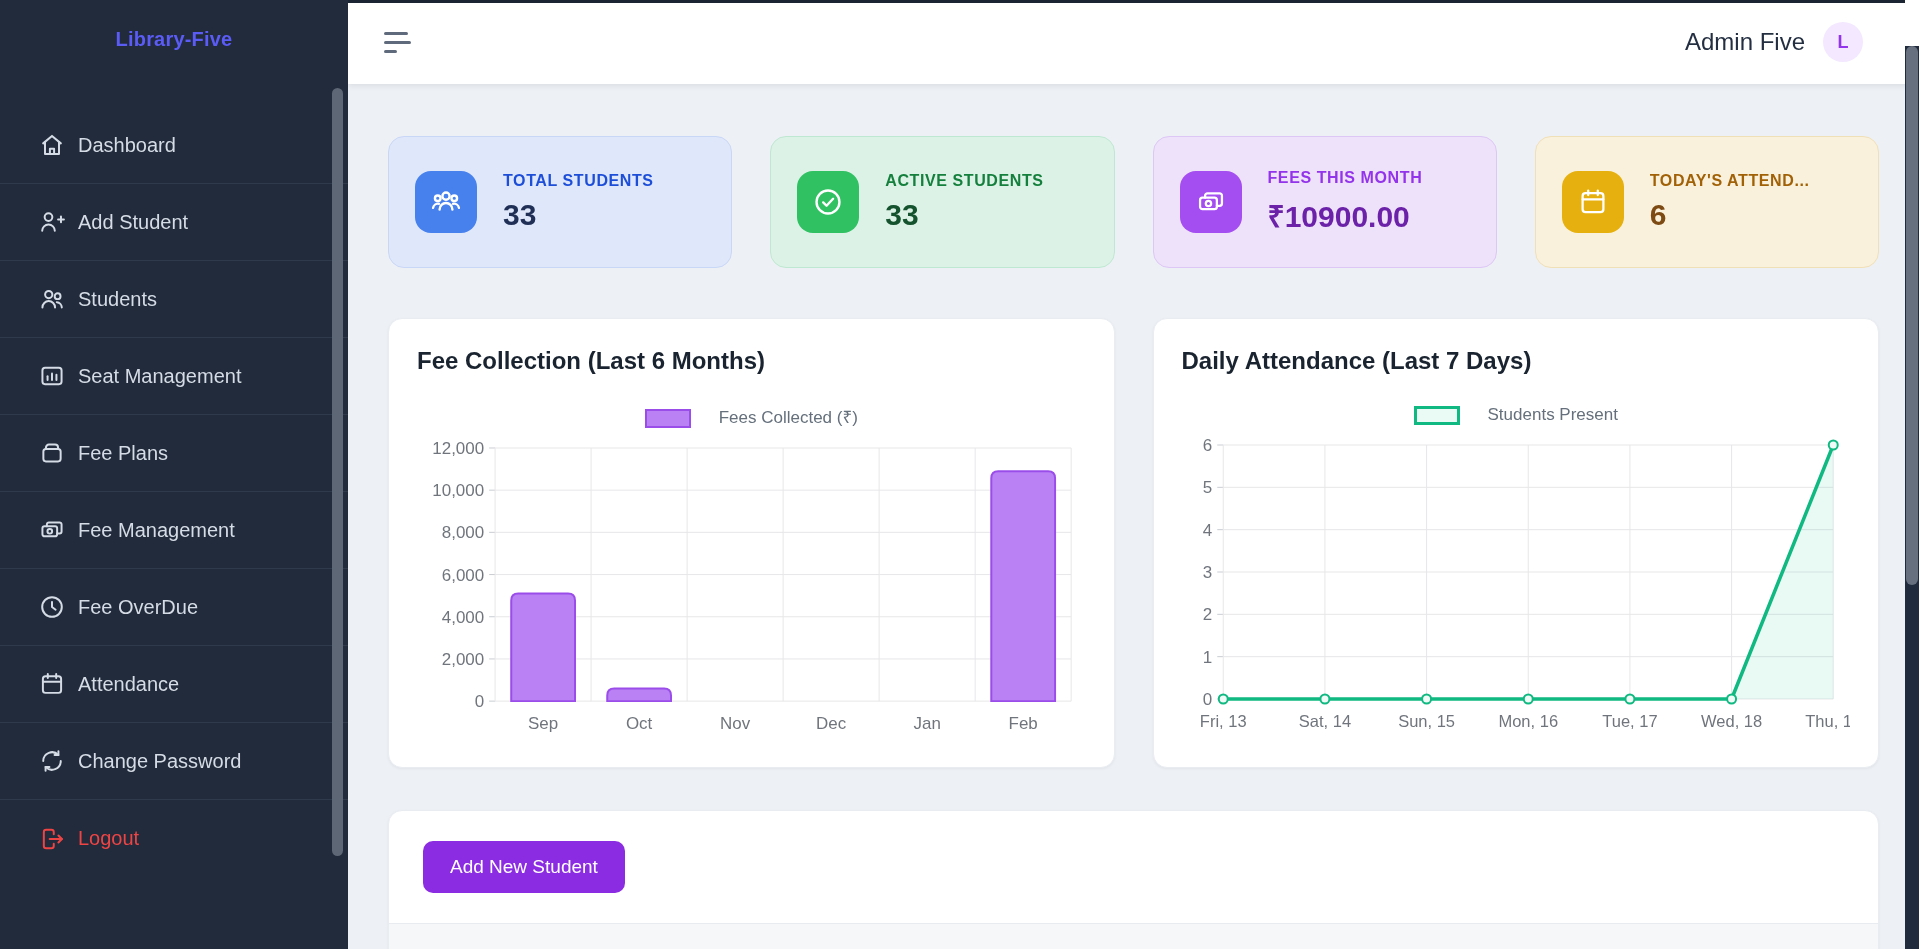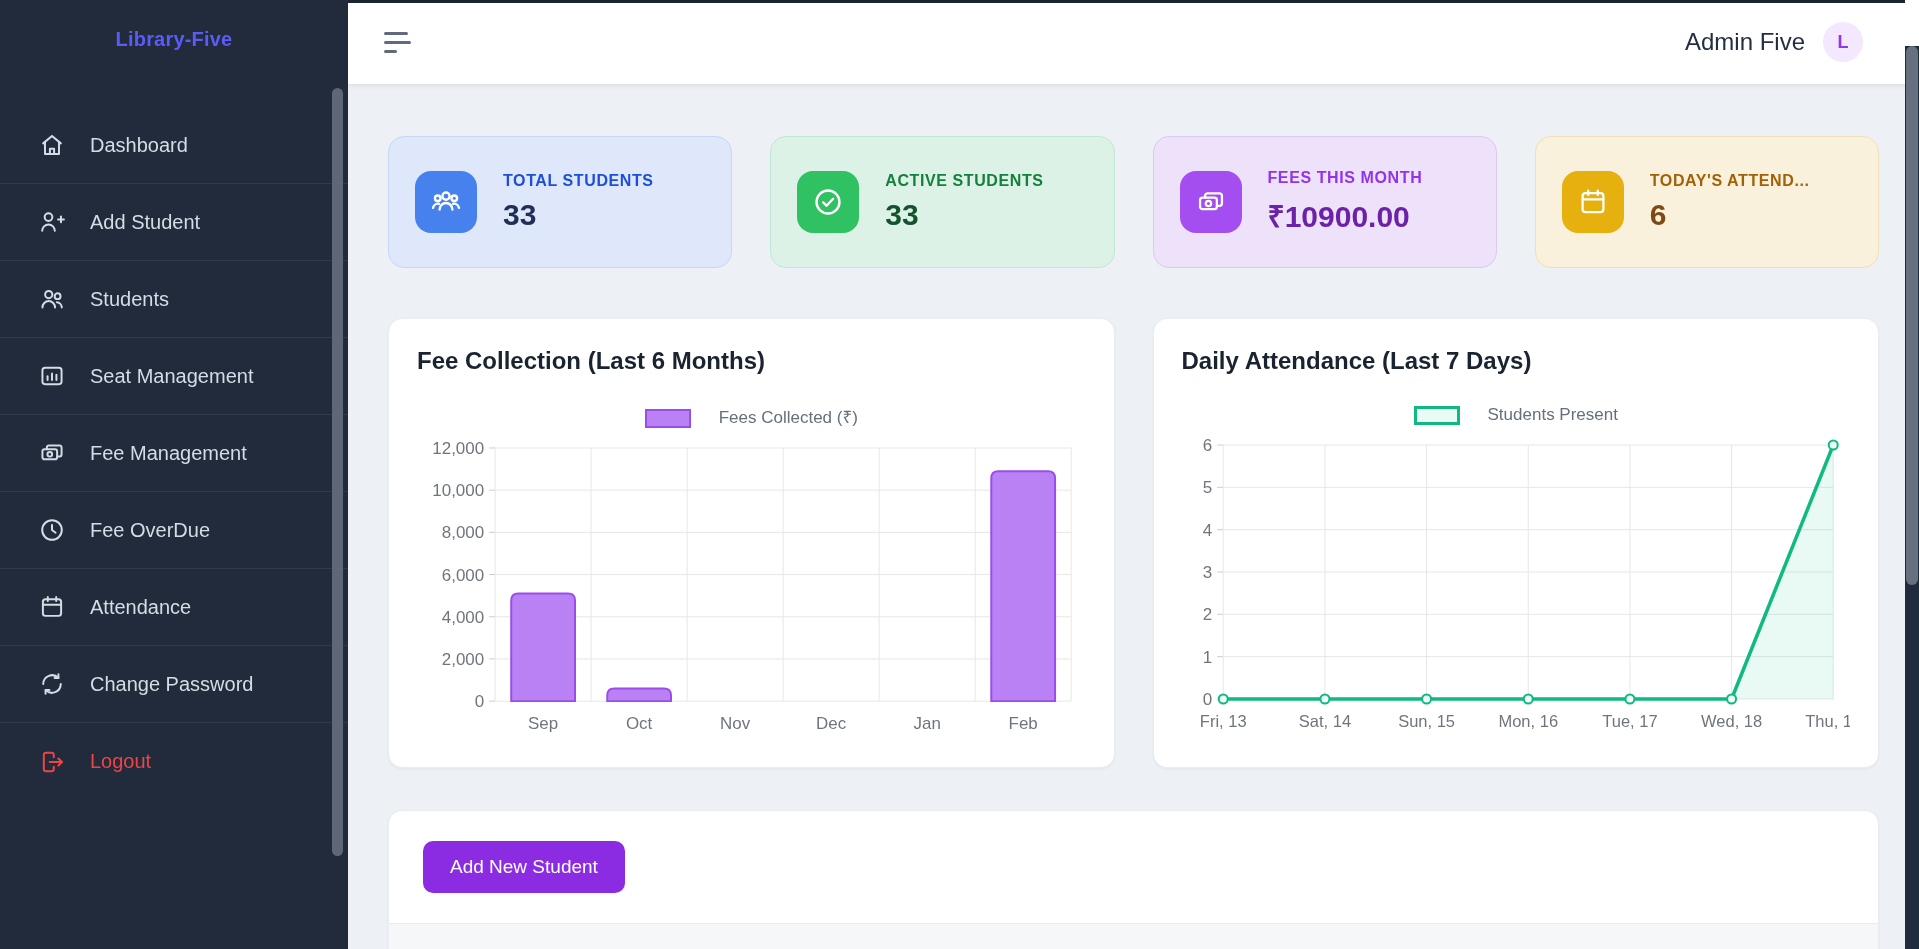--- a/index.html
+++ b/index.html
@@ -6,21 +6,21 @@
   html,body { width:1919px; height:949px; overflow:hidden; }
   body { font-family:"Liberation Sans", sans-serif; background:#edf0f4; }
   .app { display:flex; width:100%; height:100%; }
 
   
   .sidebar { position:relative; width:348px; min-width:348px; height:100%;
     background:#212b3c; color:#d5dce5; overflow:hidden; }
   .brand { text-align:center; padding:28px 10px 10px; font-size:20px; font-weight:bold;
     color:#5b5bf6; letter-spacing:.2px; }
   .nav { margin-top:46px; }
-  .nav-item { display:flex; align-items:center; gap:24px; height:77px; padding-left:38px;
+  .nav-item { display:flex; align-items:center; gap:12px; height:77px; padding-left:38px;
     color:#d5dce5; font-size:20px; cursor:pointer; border-bottom:1px solid rgba(148,163,184,.13); }
   .nav-item:first-child { border-top:0; }
   .nav-item:last-child { border-bottom:0; }
   .nicon { width:28px; height:28px; display:inline-flex; }
   .nicon svg { width:28px; height:28px; }
   .nav-item.danger { color:#ef4444; }
   .side-scroll { position:absolute; top:88px; right:5px; width:11px; height:768px;
     background:#5d6775; border-radius:6px; }
 
   
@@ -123,20 +123,29 @@
         <a class="nav-item">
           <span class="nicon">
             <svg viewBox="0 0 24 24" fill="none" stroke="currentColor" stroke-width="1.7" stroke-linecap="round" stroke-linejoin="round">
               <rect x="3.8" y="5" width="16.4" height="14" rx="2.2"></rect>
               <path d="M8.2 15.4v-3.2"></path>
               <path d="M12 15.4v-5.6"></path>
               <path d="M15.8 15.4v-4.4"></path>
             </svg>
           </span>
           <span class="nlabel">Seat Management</span>
+        </a>
+        <a class="nav-item">
+          <span class="nicon">
+            <svg viewBox="0 0 24 24" fill="none" stroke="currentColor" stroke-width="1.7" stroke-linecap="round" stroke-linejoin="round">
+              <path d="M6.8 8.6V7.4a2.6 2.6 0 0 1 2.6-2.6h5.2a2.6 2.6 0 0 1 2.6 2.6v1.2"></path>
+              <rect x="4.6" y="8.6" width="14.8" height="10.6" rx="2.2"></rect>
+            </svg>
+          </span>
+          <span class="nlabel">Fee Plans</span>
         </a>
         <a class="nav-item">
           <span class="nicon">
             <svg viewBox="0 0 24 24" fill="none" stroke="currentColor" stroke-width="1.7" stroke-linecap="round" stroke-linejoin="round">
               <rect x="3.8" y="8.8" width="12.6" height="8.6" rx="1.8"></rect>
               <circle cx="10.1" cy="13.1" r="2"></circle>
               <path d="M7.6 8.8V7.2A1.7 1.7 0 0 1 9.3 5.5h9.2a1.7 1.7 0 0 1 1.7 1.7v6a1.7 1.7 0 0 1-1.7 1.7h-2.1"></path>
             </svg>
           </span>
           <span class="nlabel">Fee Management</span>

